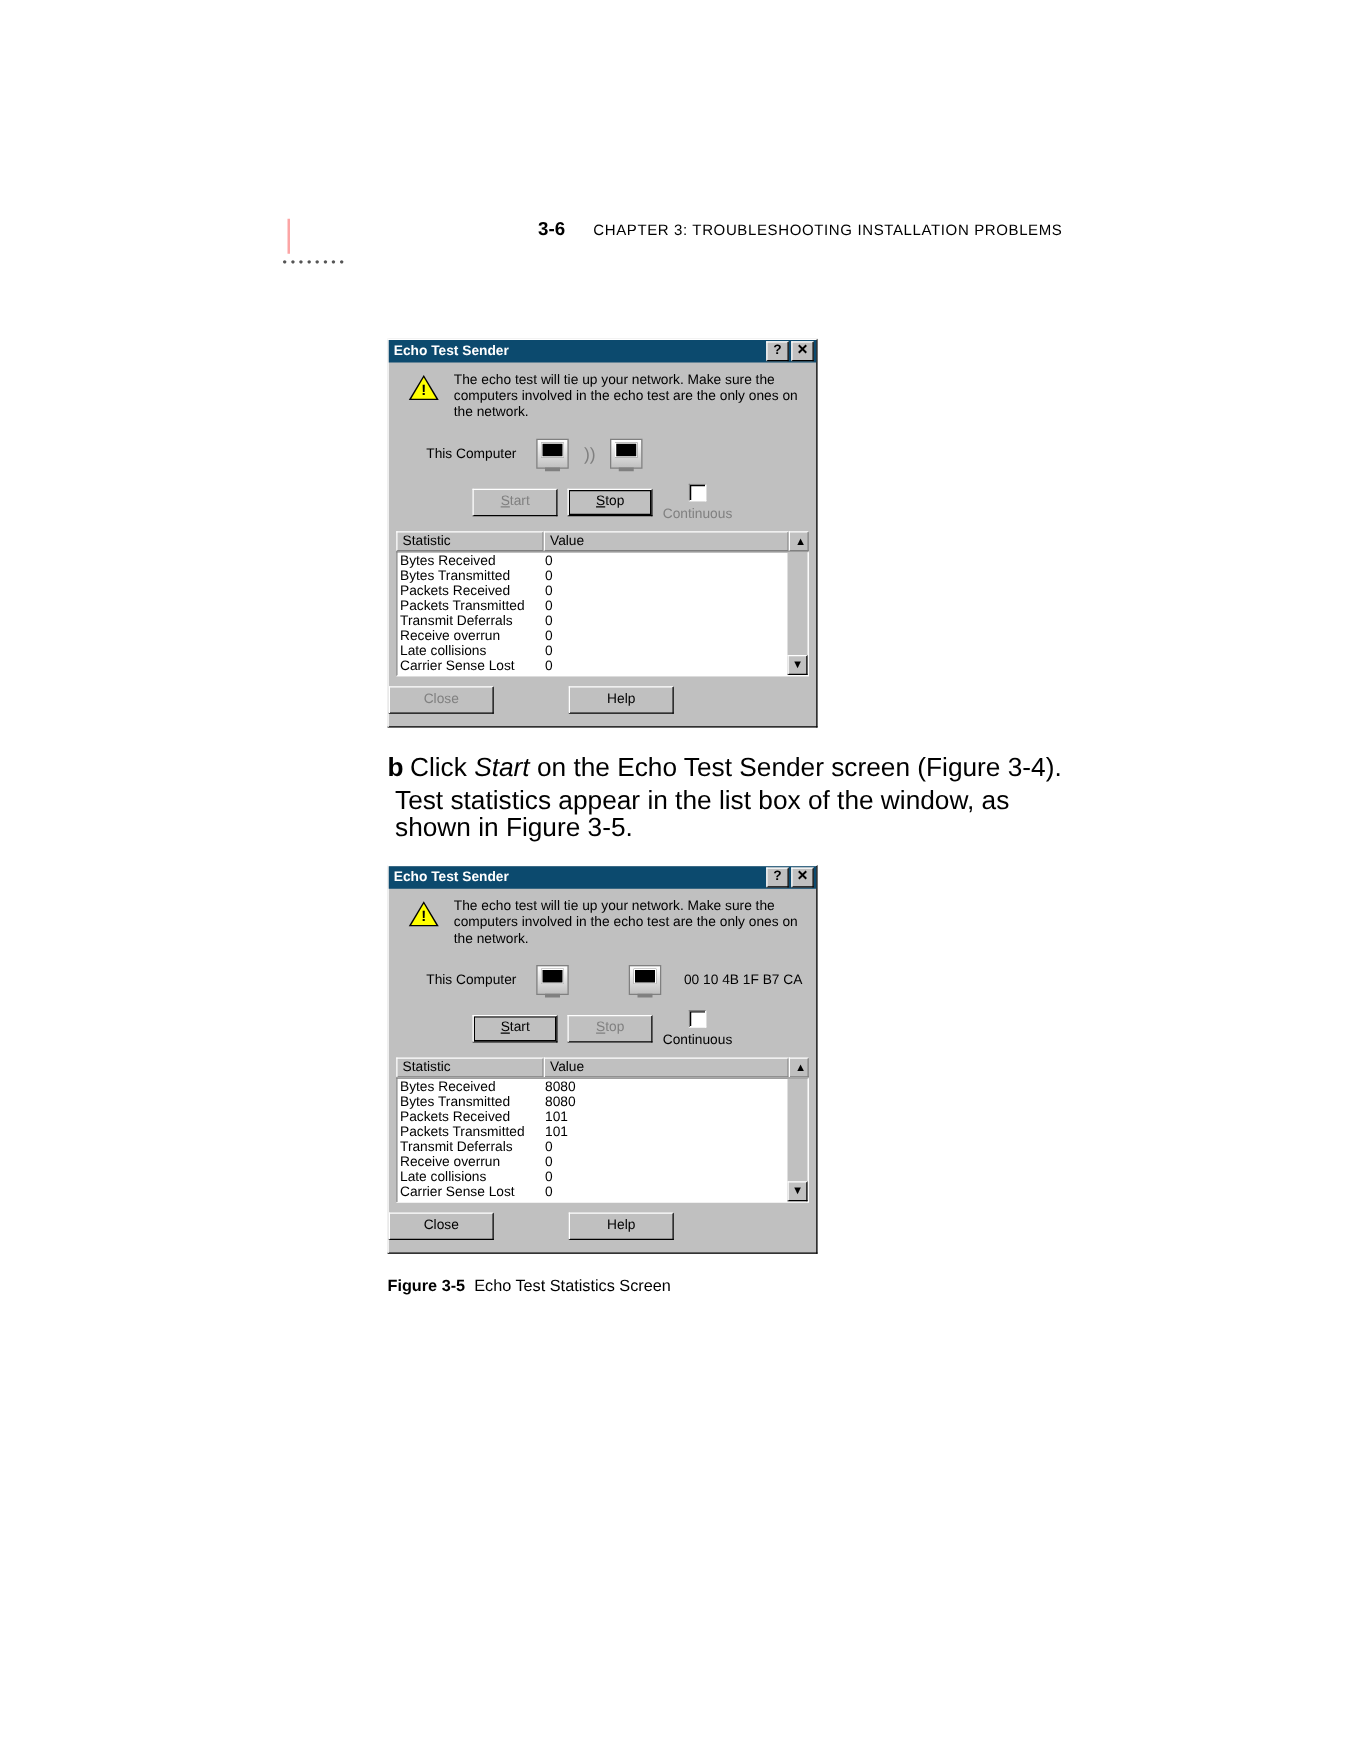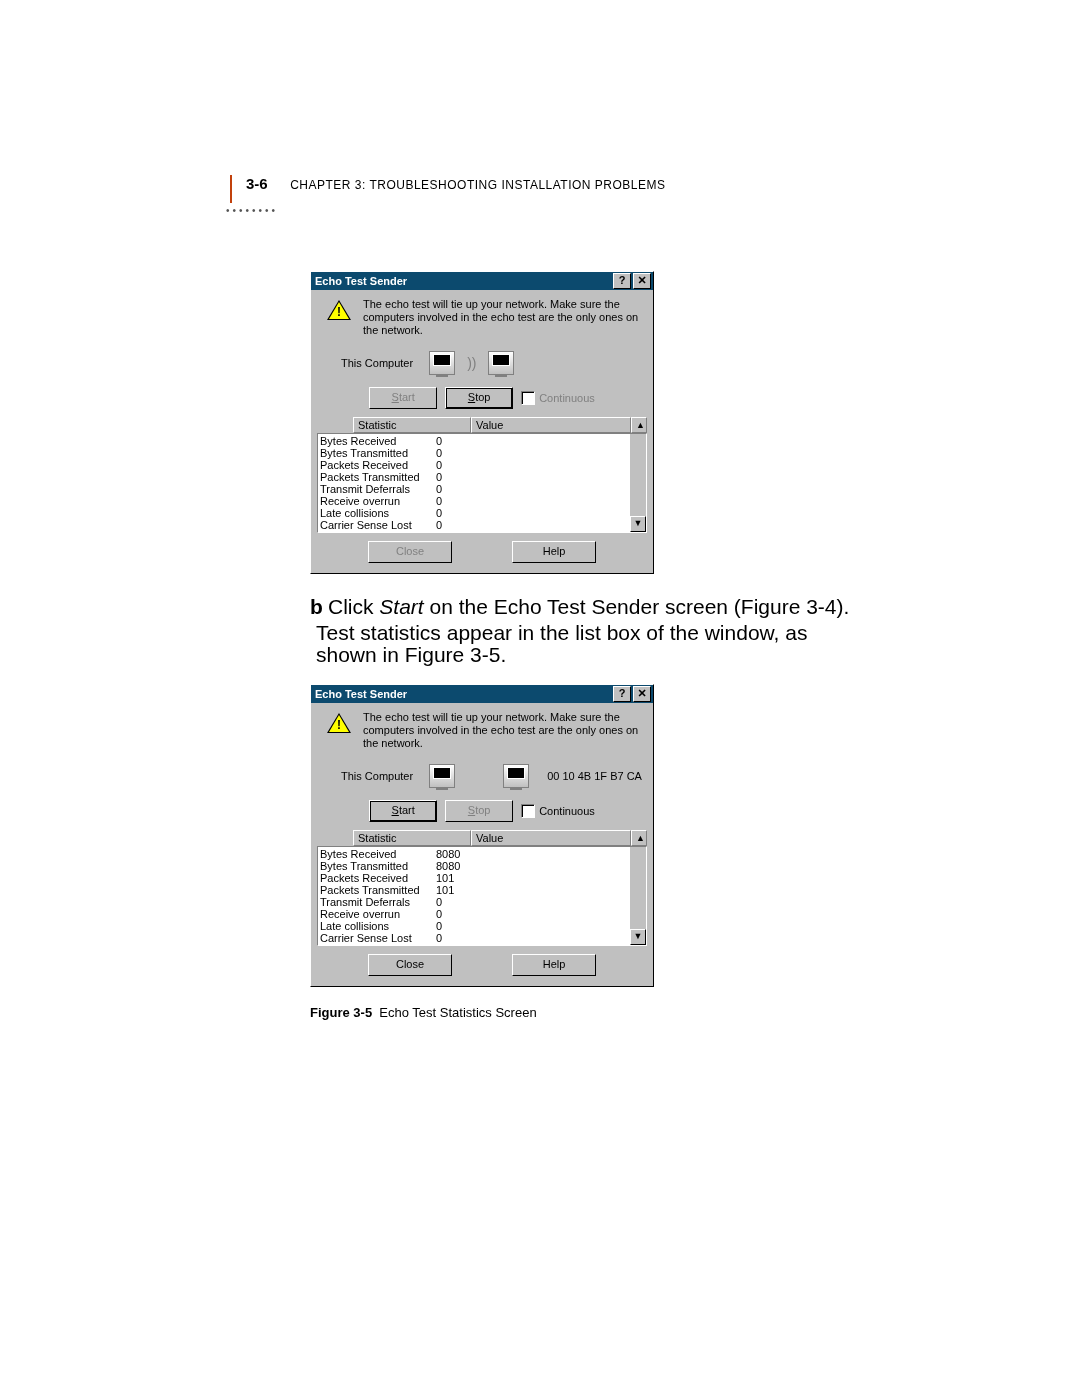--- a/index.html
+++ b/index.html
@@ -11,24 +11,25 @@
     height: 1397px;
     position: relative;
   }
   .page {
     position: absolute;
     left: 230px;
     top: 175px;
     width: 620px;
   }
   .header-line {
-    border-left: 2px solid #c2410c;
+    border-left: 2px solid #fca5a5;
     padding-left: 14px;
     height: 28px;
     margin-bottom: 4px;
+    text-align: right;
   }
   .page-num {
     font-size: 15px;
     font-weight: bold;
     display: inline-block;
     margin-right: 18px;
   }
   .chapter-title {
     font-size: 12px;
     text-transform: uppercase;
@@ -121,30 +122,30 @@
   .w95btn {
     min-width: 54px; height: 20px;
     background:#c0c0c0;
     border-top:1px solid #fff; border-left:1px solid #fff;
     border-right:1px solid #000; border-bottom:1px solid #000;
     font-size:11px; text-align:center; line-height:18px;
     padding: 0 6px;
   }
   .w95btn.focused { box-shadow: inset 0 0 0 1px #000; }
   .disabled-text { color:#808080; }
-  .chk { display:flex; align-items:center; gap:4px; font-size:11px;}
+  .chk { display:flex; align-items:center; gap:4px; font-size:11px;flex-direction:column;}
   .chkbox {
     width:12px; height:12px; background:#fff;
     border-top:1px solid #808080; border-left:1px solid #808080;
     border-right:1px solid #fff; border-bottom:1px solid #fff;
     box-shadow: inset 1px 1px 0 #000;
   }
 
   .tbl-wrap { margin: 0 6px; }
-  .tbl-head { display:flex;margin-left:36px; }
+  .tbl-head { display:flex; }
   .th {
     background:#c0c0c0;
     border-top:1px solid #fff; border-left:1px solid #fff;
     border-right:1px solid #808080; border-bottom:1px solid #808080;
     font-size:11px; padding:1px 4px; box-sizing:border-box;
   }
   .th.stat { width: 118px; }
   .th.val { flex:1; }
   .th.sb { width:16px; text-align:center; font-size:9px; line-height:12px;}
   .tbl-body {
@@ -160,21 +161,21 @@
   .scrollbar-v {
     width:16px; background:#c0c0c0;
     display:flex; flex-direction:column; justify-content:space-between;
   }
   .sbtn {
     height:14px; text-align:center; font-size:9px; line-height:12px;
     background:#c0c0c0;
     border-top:1px solid #fff; border-left:1px solid #fff;
     border-right:1px solid #000; border-bottom:1px solid #000;
   }
-  .close-row { display:flex; justify-content:center; gap:60px; padding:8px 0 10px 0;}
+  .close-row { display:flex; gap:60px; padding:8px 0 10px 0;}
 
   .fig-cap { font-size: 13px; margin: 18px 0 0 80px;}
   .fig-cap .fb { font-weight:bold; }
   .body-text { font-size: 21px; margin: 22px 0 0 80px; line-height: 22px;}
   .step-letter { font-weight: bold; display:inline-block; width:18px;}
   .indent { margin-left: 6px; display:block; margin-top:4px;}
   em.nostyle { font-style: italic; }
   .underline-first::first-letter { text-decoration: underline; }
 </style>
 </head>

